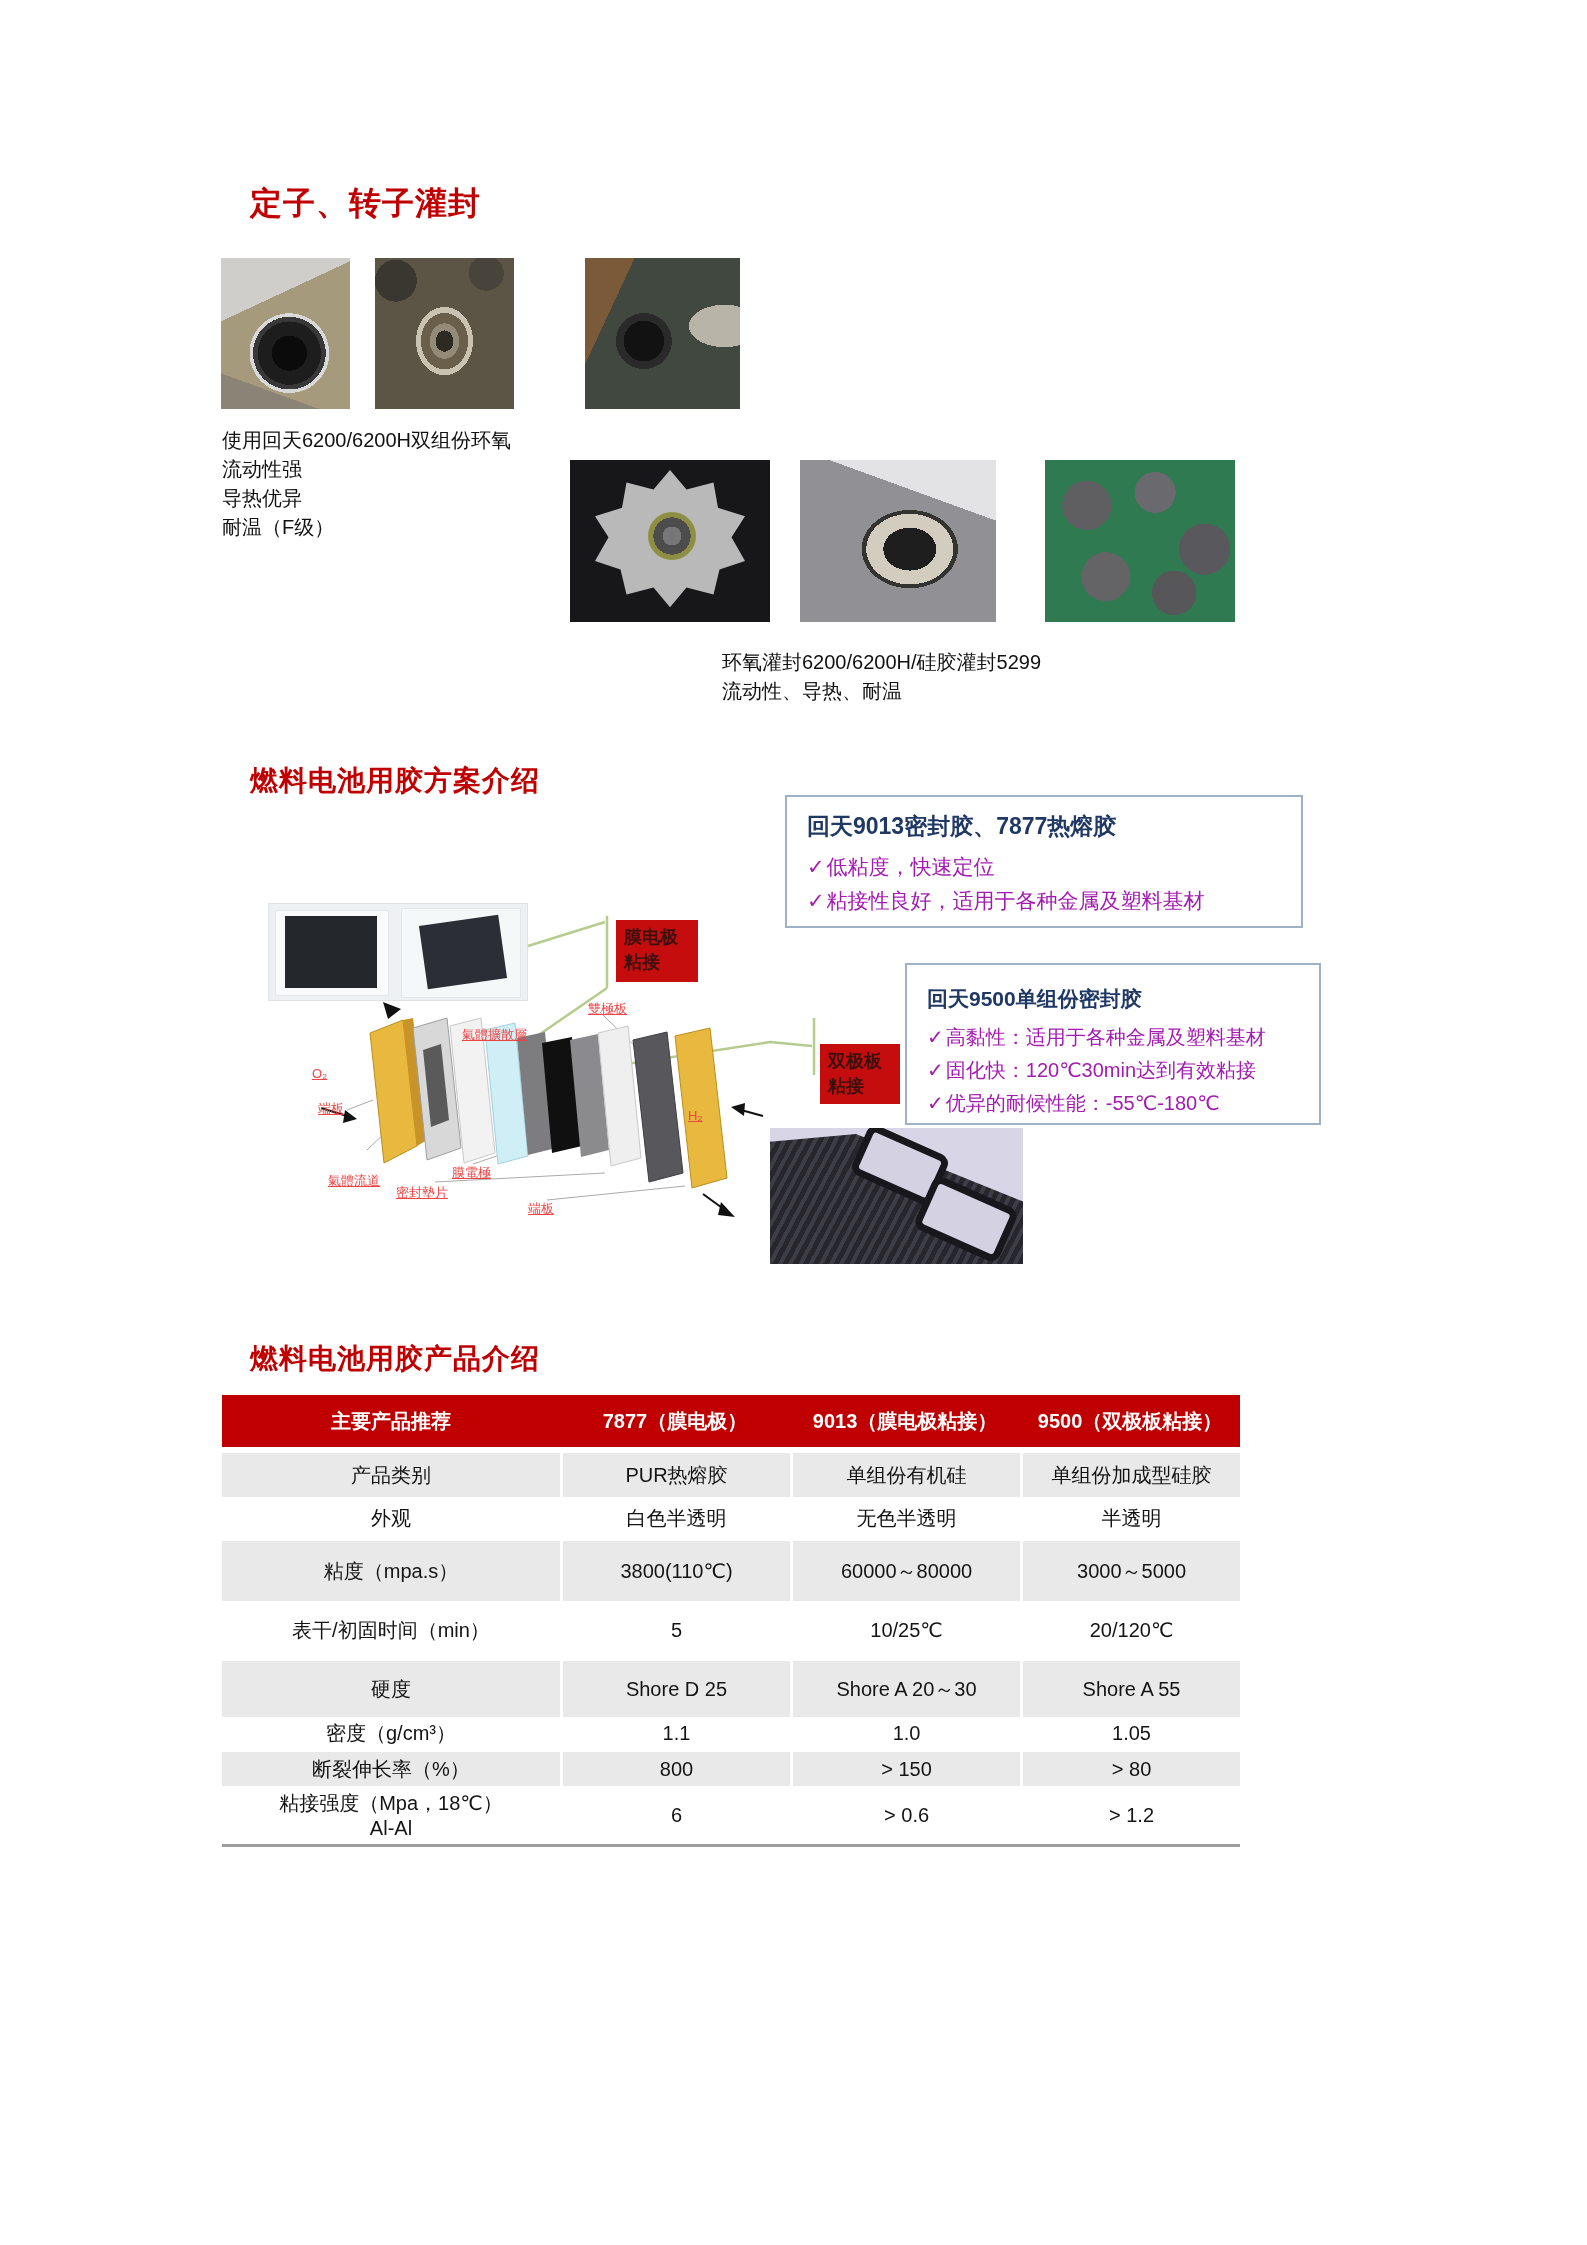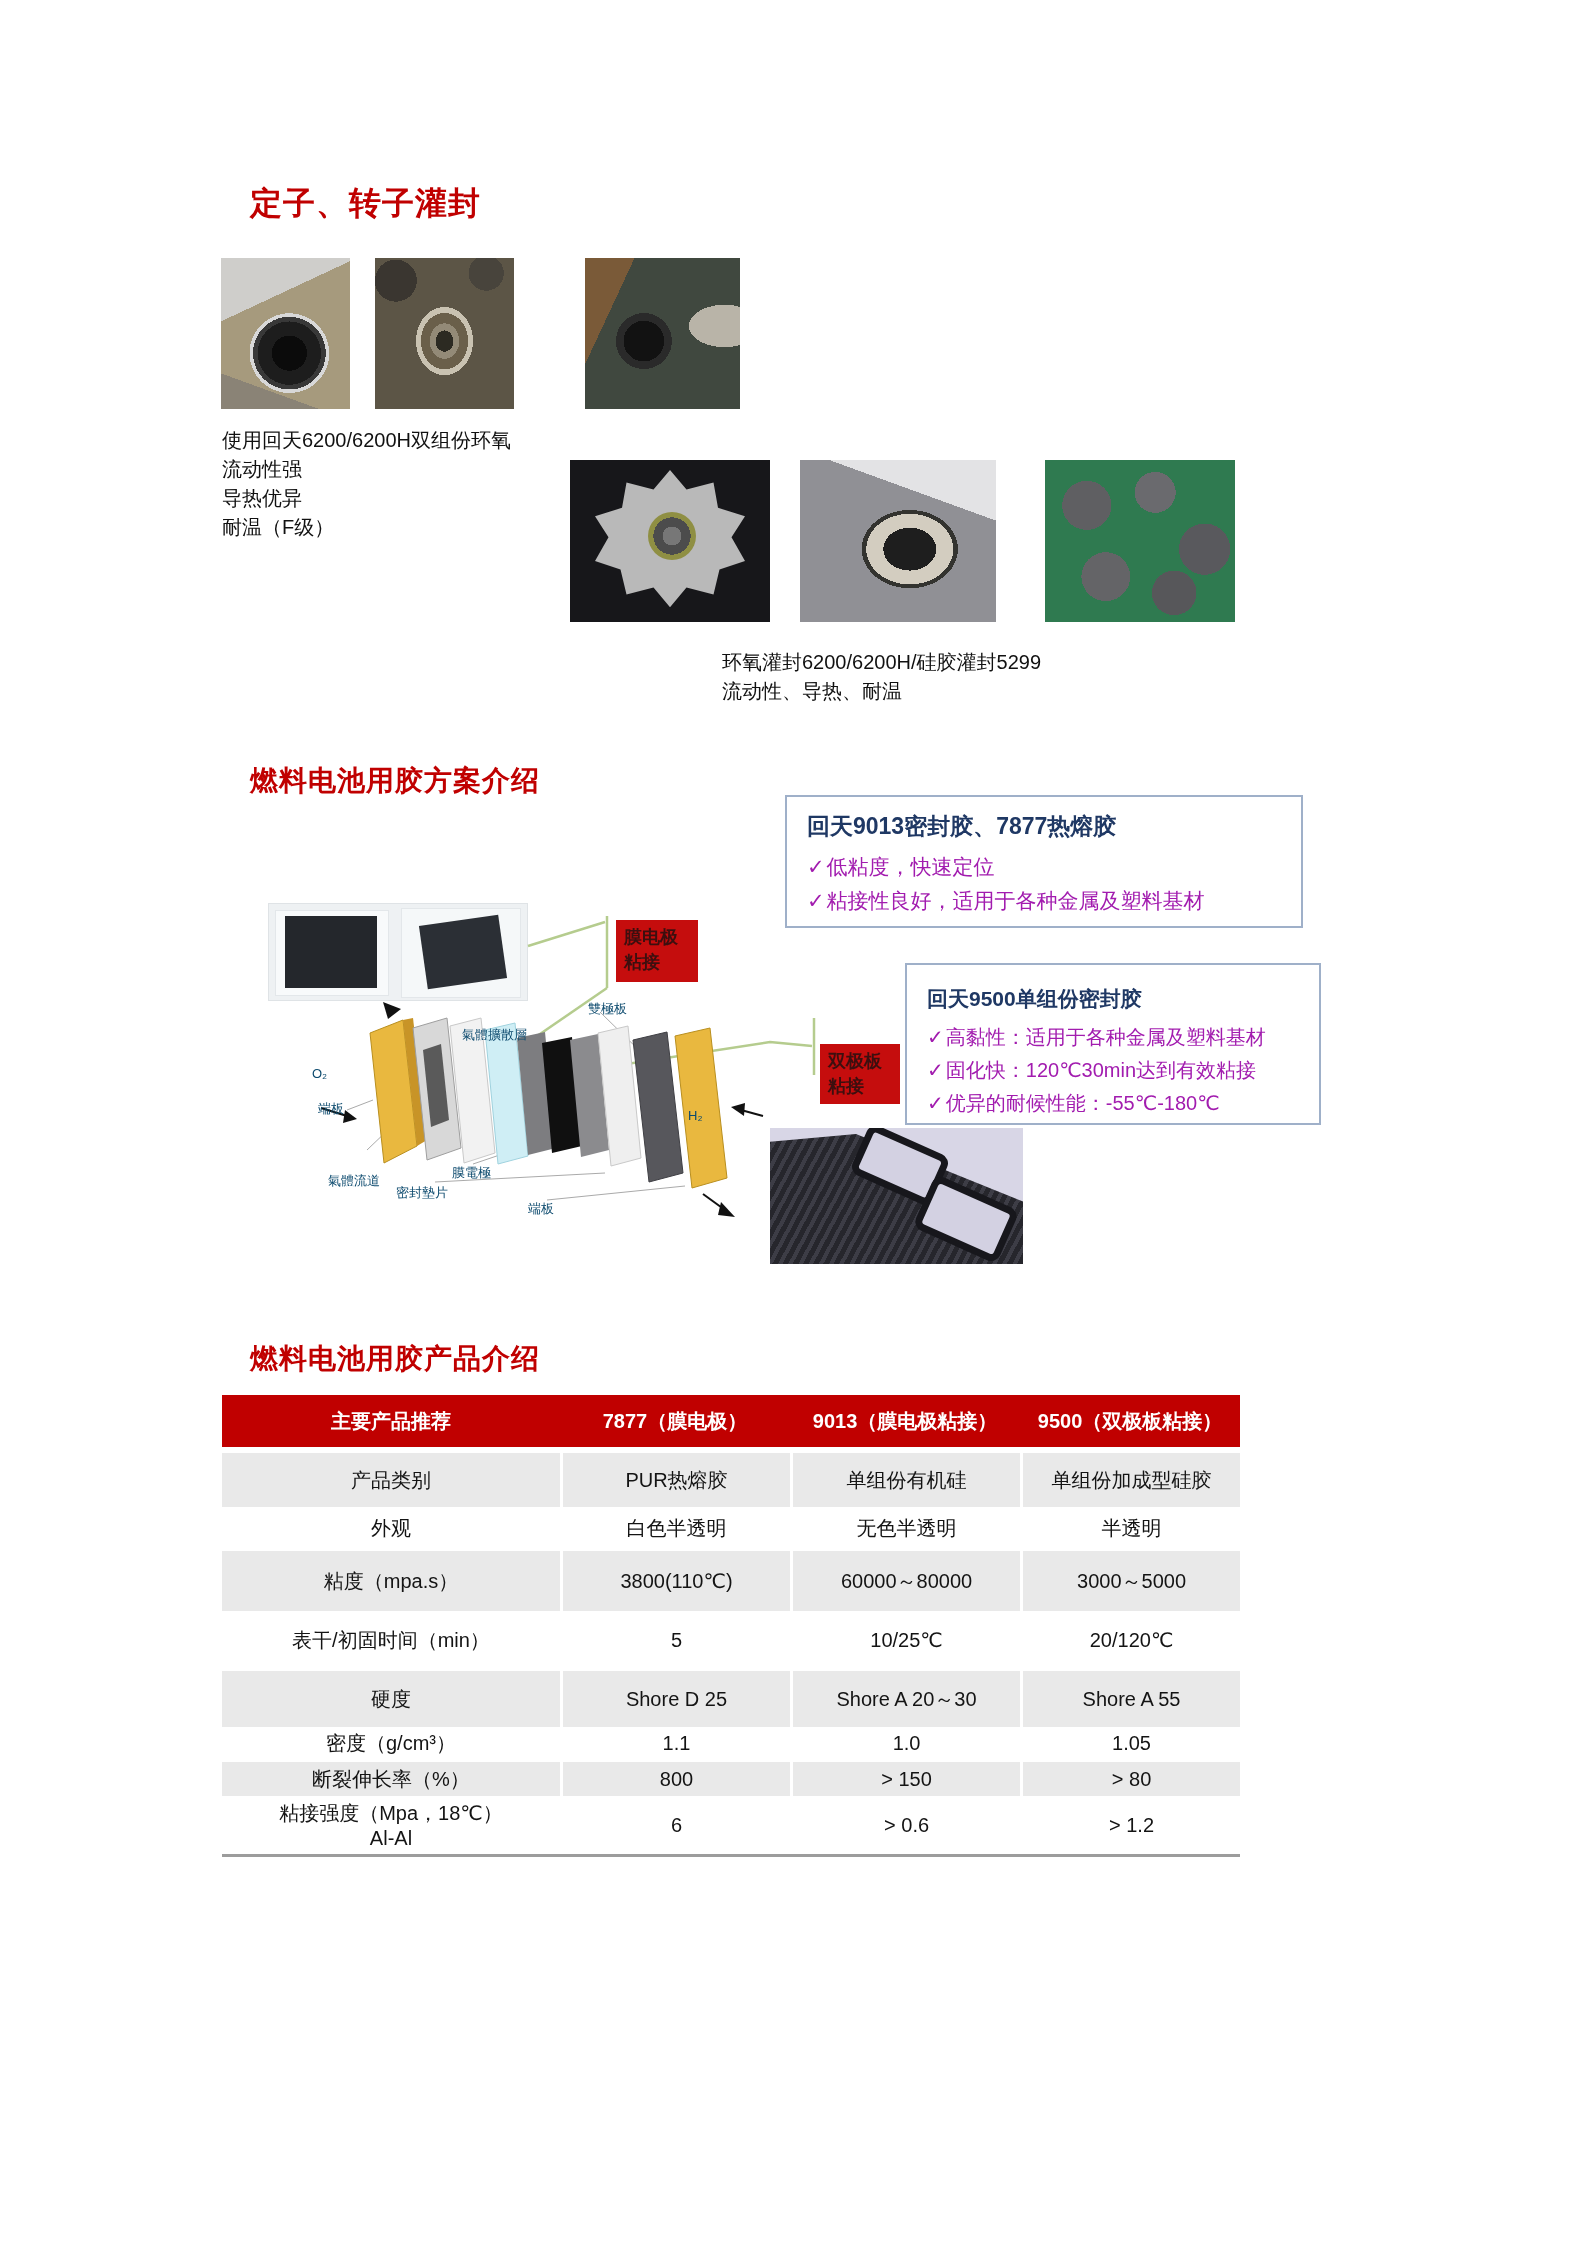--- a/index.html
+++ b/index.html
@@ -74,36 +74,36 @@
   .info-title{color:#1f3864; font-weight:bold; font-size:23px; margin-bottom:8px;}
   .box2 .info-title{font-size:21px;}
   .check-item{color:#a21caf; font-size:21px; line-height:34px; white-space:nowrap;}
   .box2 .check-item{font-size:20px; line-height:33px;}
   .check-item .ck{margin-right:2px; font-weight:bold;}
   
   .tag{position:absolute; background:#c50d0d; color:#3c0f0f; font-size:18px; line-height:25px; padding:5px 8px; font-weight:bold;}
   .tag1{left:616px; top:920px; width:66px; height:52px;}
   .tag2{left:820px; top:1044px; width:64px; height:50px;}
   
-  .diag-label{position:absolute; font-size:13px; color:#0c4a6e; white-space:nowrap;}
+  .diag-label{position:absolute; font-size:13px; color:#ef4444; white-space:nowrap;text-decoration:underline;}
   
   .tbl{left:222px; top:1395px; width:1018px; border-bottom:3px solid #9c9c9c;}
   .trow{display:flex; align-items:center; text-align:center;}
   .thead{background:#c00000; color:#fff; font-weight:bold; font-size:20px; height:52px; border-bottom:6px solid #fff;}
   .tcell{box-sizing:border-box;}
   .c1{width:33.2%;}
   .c2{width:22.6%;}
   .c3{width:22.6%;}
   .c4{width:21.6%;}
   .body-row{font-size:20px; color:#141414;}
   .body-row .tcell{display:flex; flex-direction:column; justify-content:center; height:100%;}
   .body-row .c2,.body-row .c3,.body-row .c4{border-left:3px solid #fff;}
   .gray{background:#e9e9e9;}
   .white{background:#ffffff;}
-  .h44{height:54px;} .h42{height:42px;} .h60{height:60px;} .h58{height:58px;}
+  .h44{height:44px;} .h42{height:42px;} .h60{height:60px;} .h58{height:58px;}
   .h56{height:56px;} .h33{height:33px;} .h34{height:34px;}
   .rowgap{border-top:2px solid #fff;}
 </style>
 </head>
 <body>
 
 <div class="page">
 
   <div class="abs red-title t1">定子、转子灌封</div>
 

